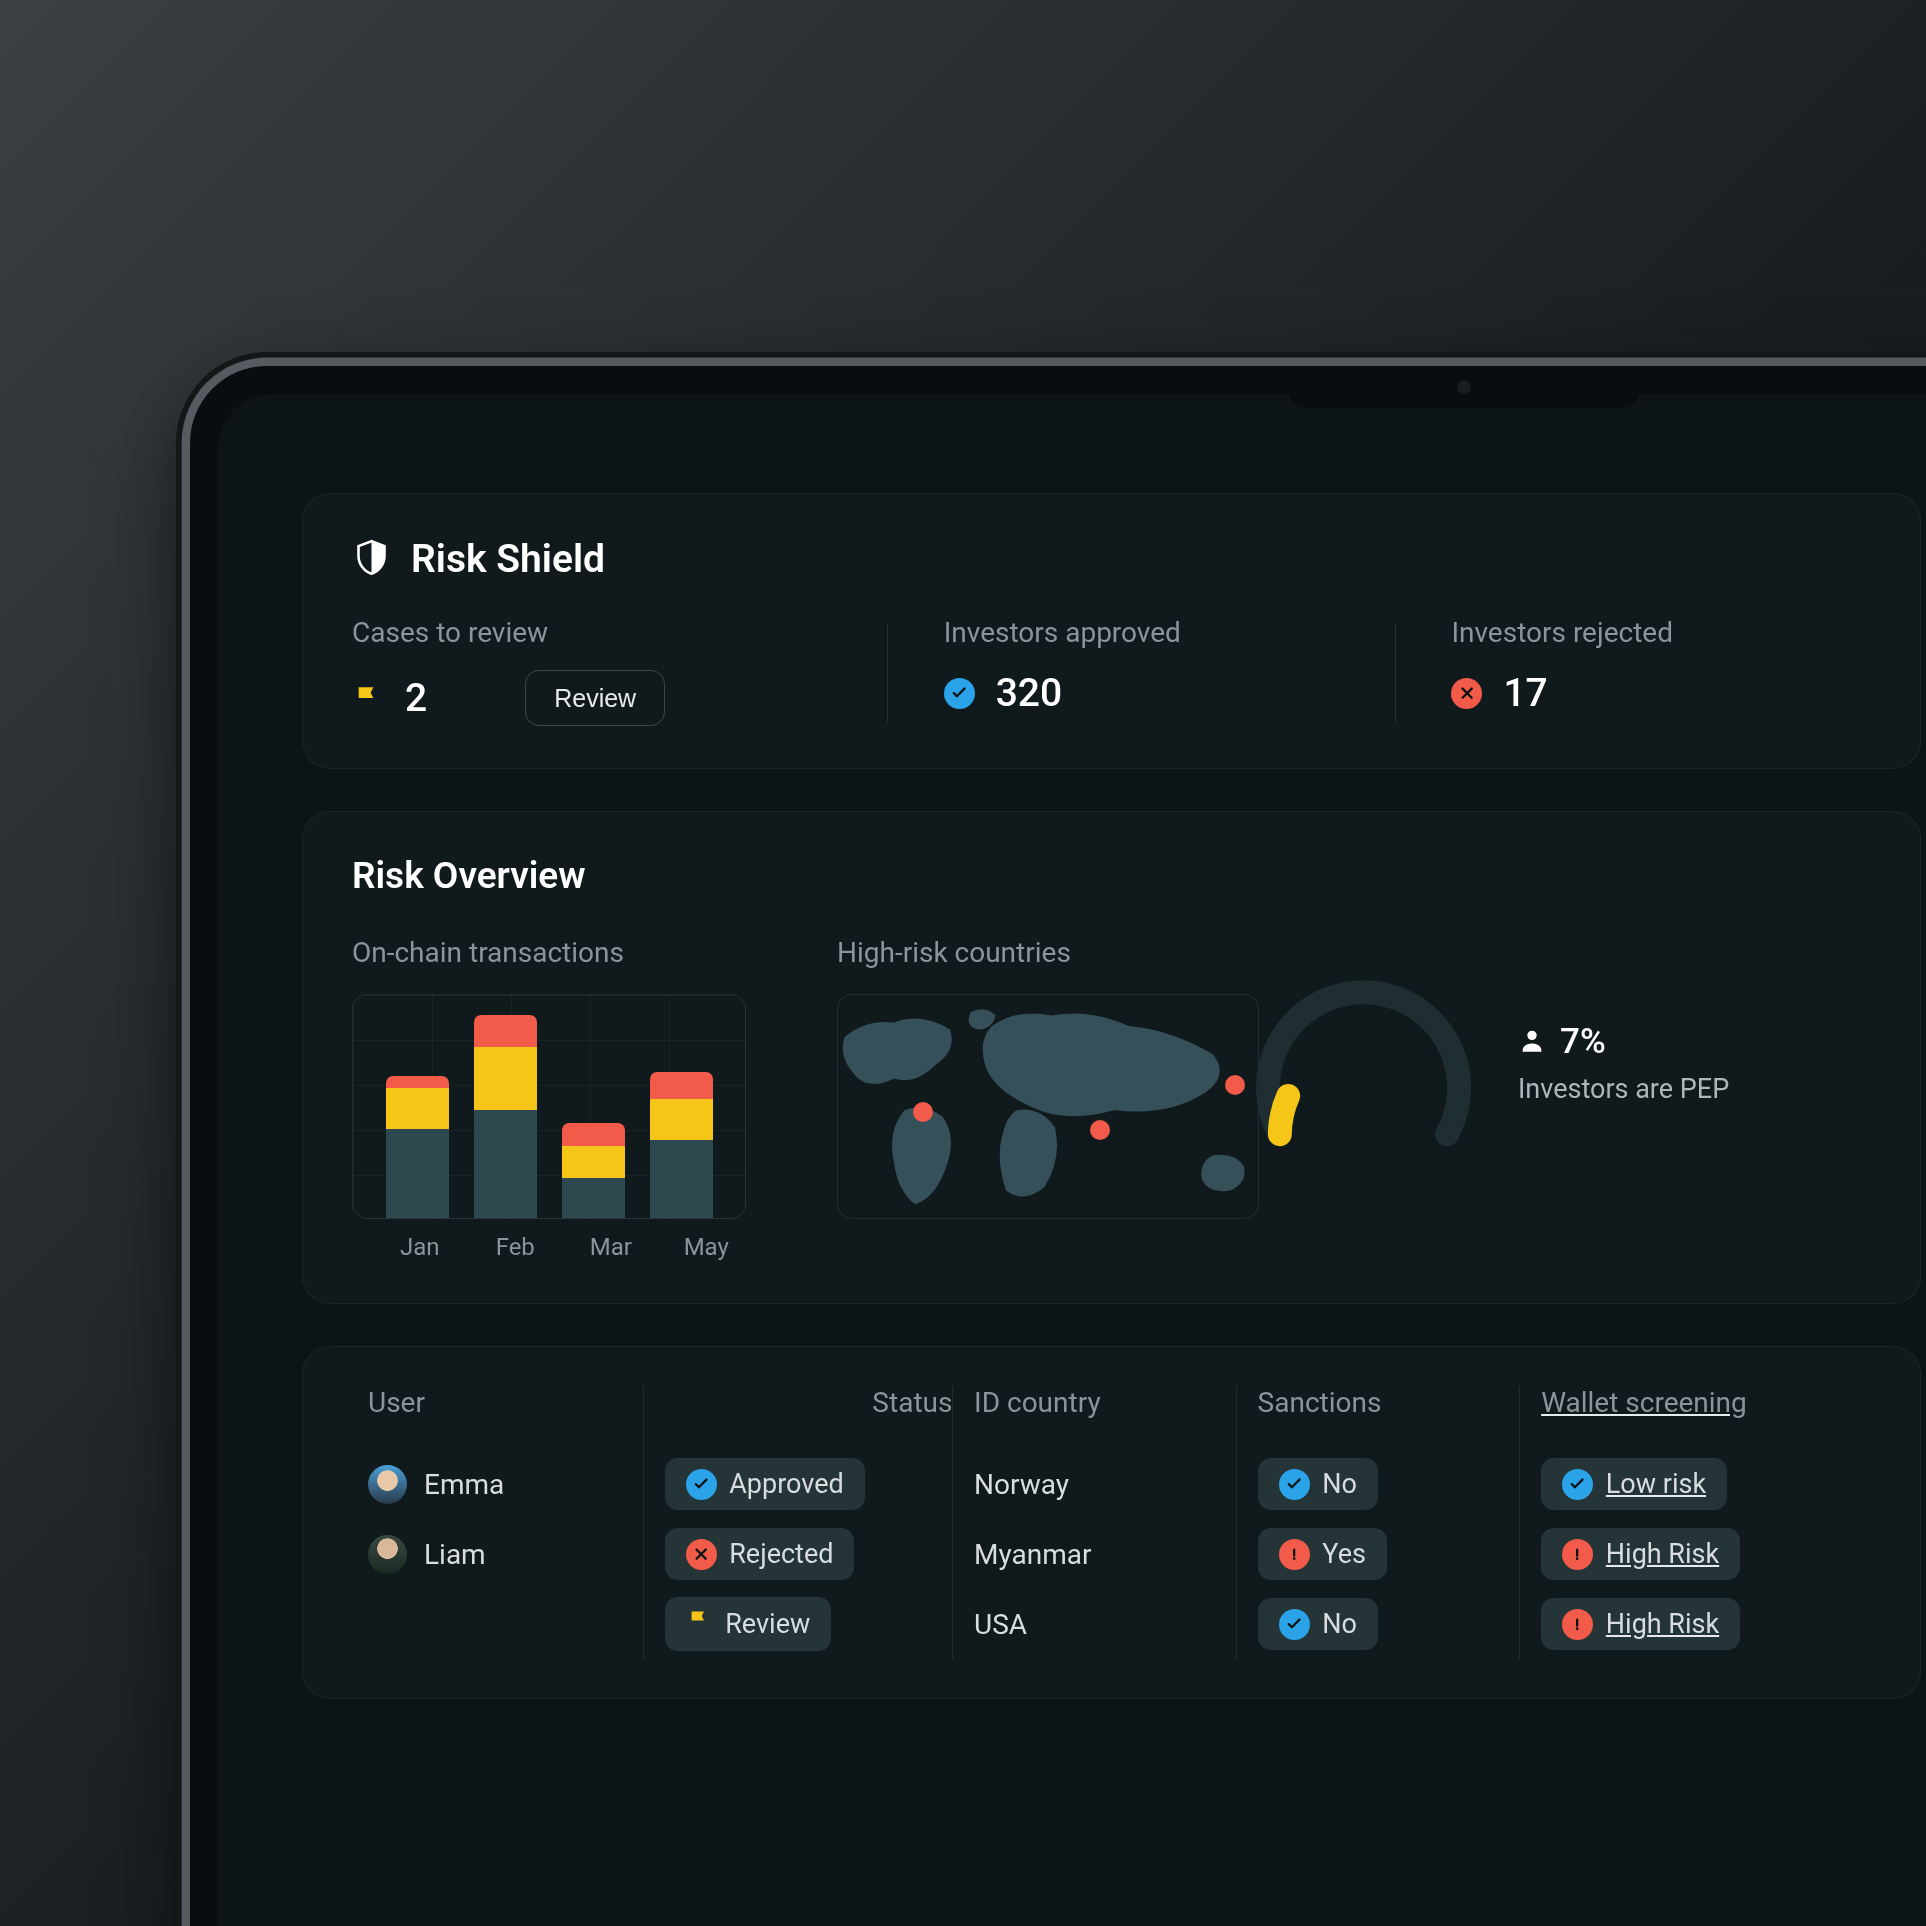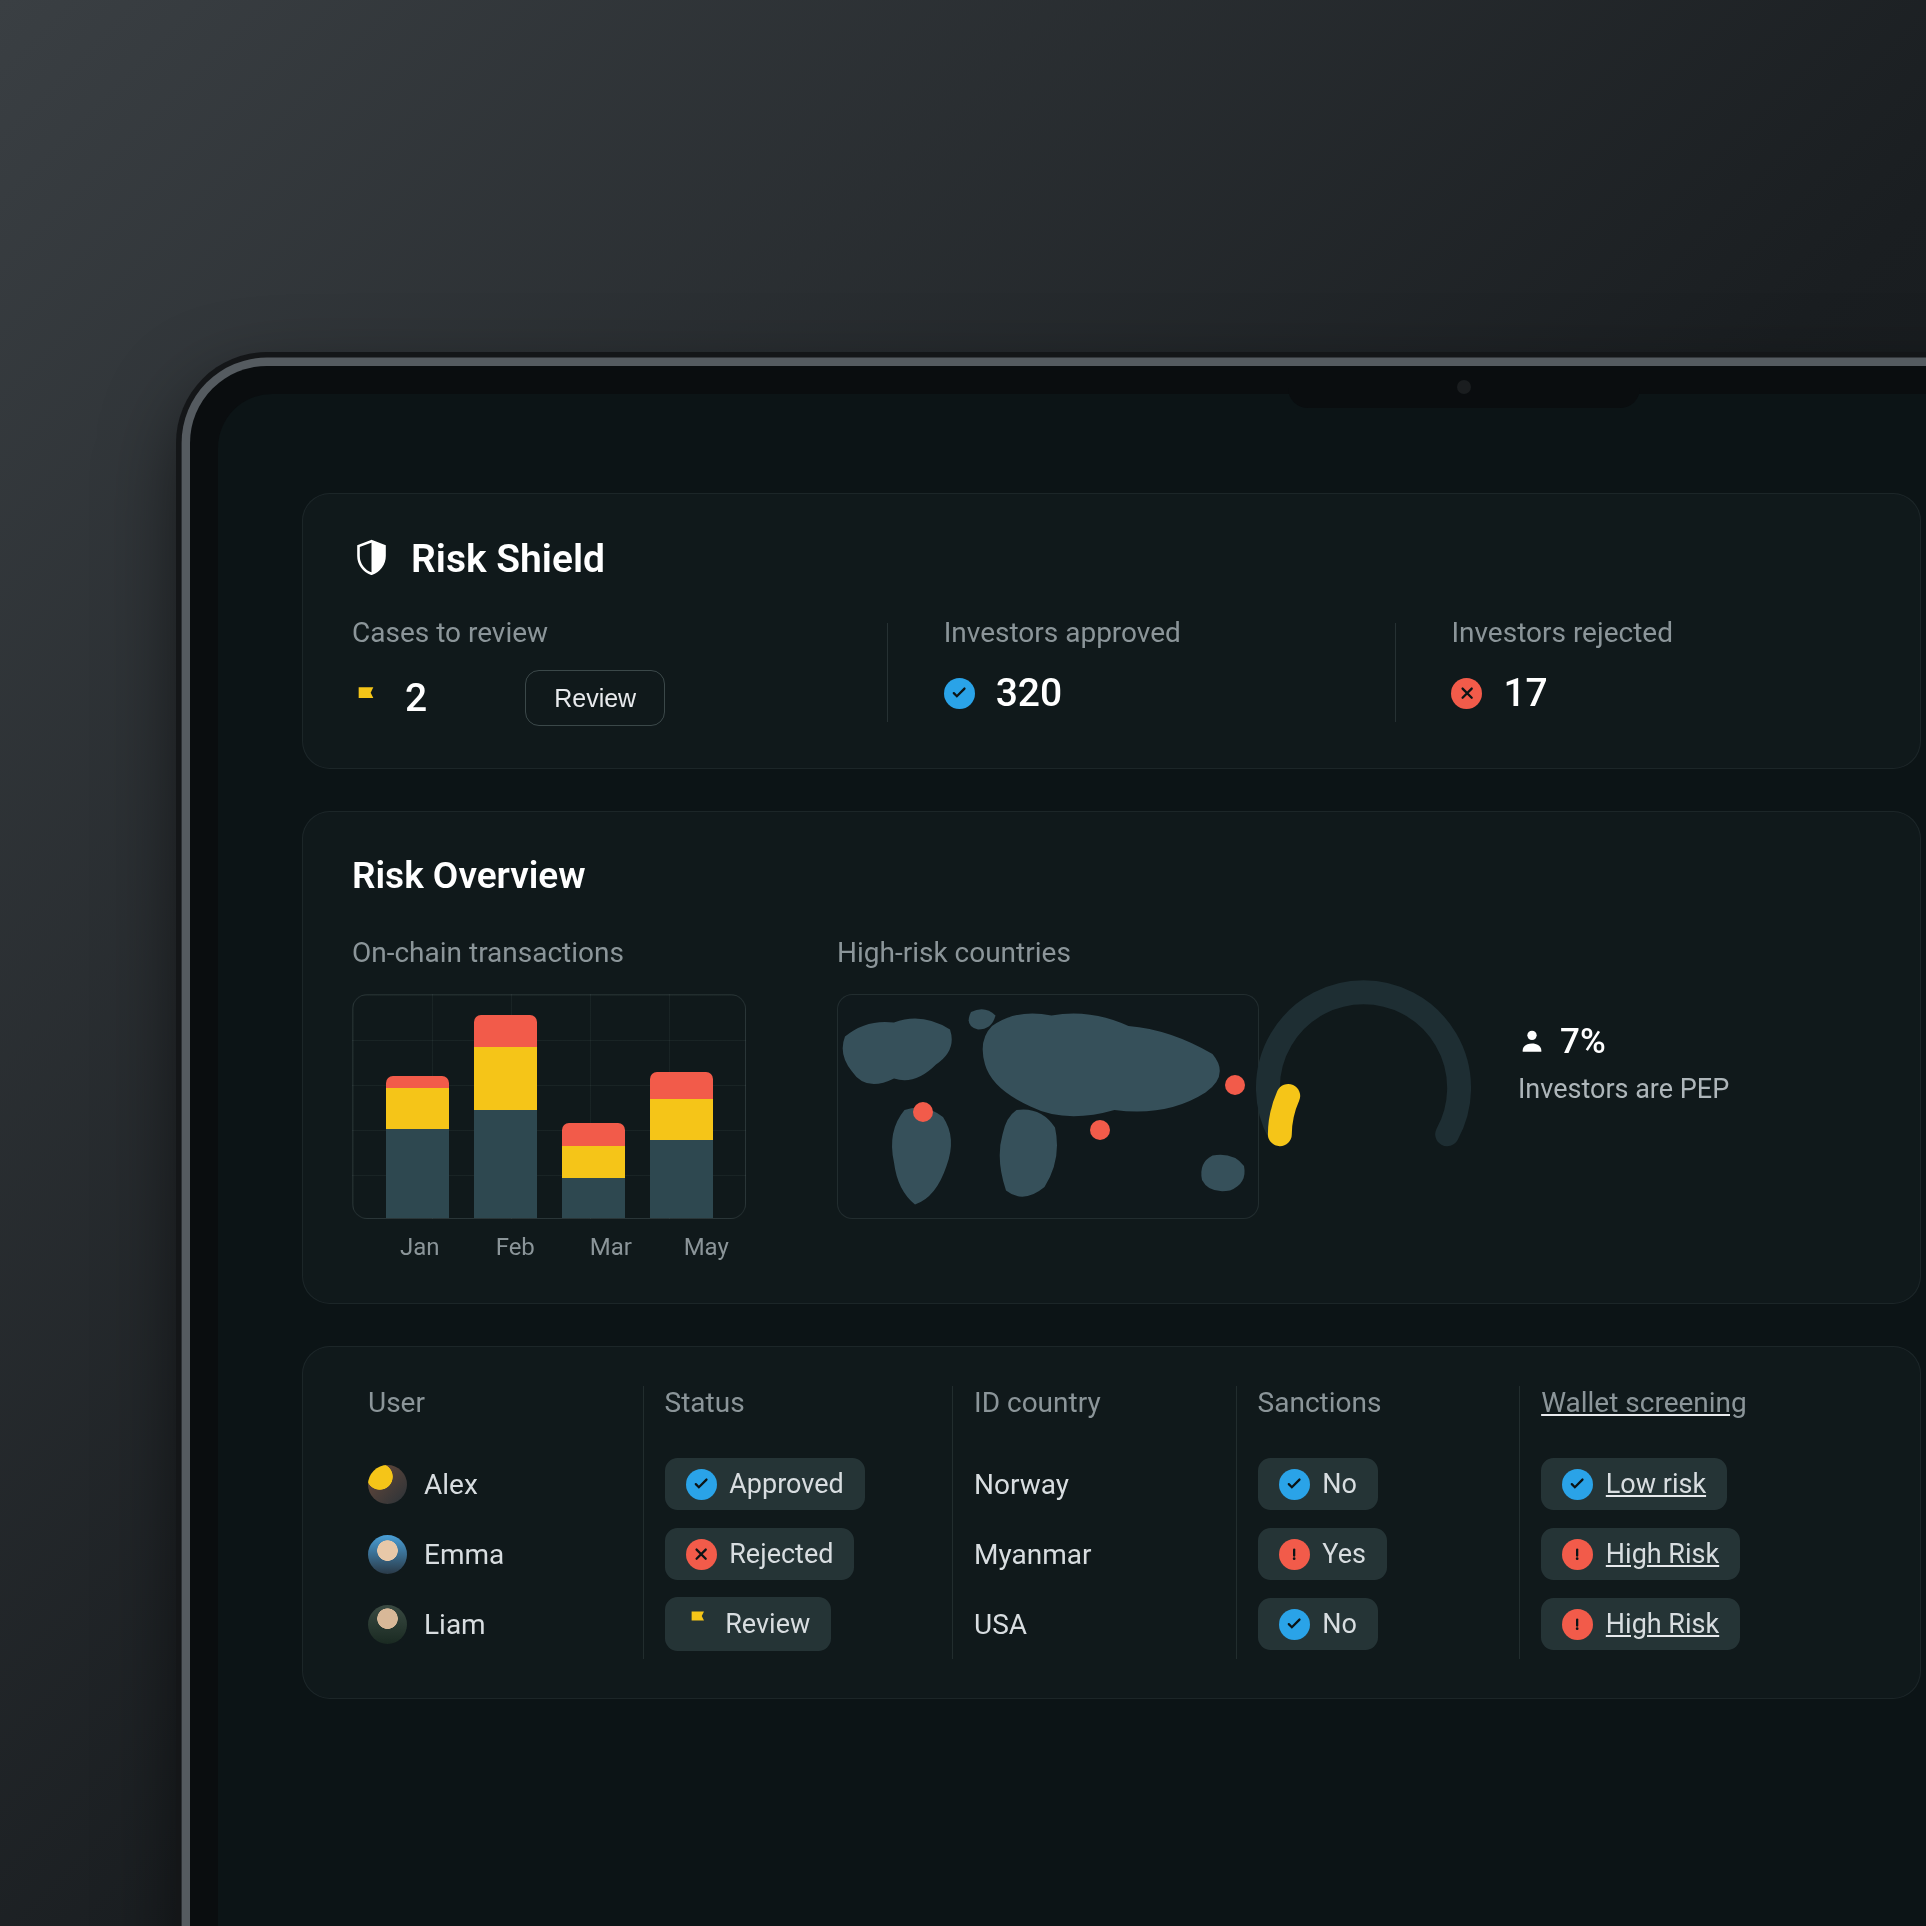--- a/index.html
+++ b/index.html
@@ -175,21 +175,21 @@
   .pep-text { display: flex; flex-direction: column; gap: 11.3px; }
   .pep-pct-row { display: flex; align-items: center; gap: 14px; }
   .pep-pct { font-size: 35px; font-weight: 500; color: #fff; }
   .pep-sub { font-size: 27px; color: #aeb6ba; }
 
   
   .table-card { padding: 39px 65px; }
   .tbl { display: flex; gap: 0; }
   .col { display: flex; flex-direction: column; }
   .col-user { width: 296px; }
-  .col-status { width: 310px; }
+  .col-status { width: 310px; text-align: right; }
   .col-country { width: 282px; }
   .col-sanc { width: 282px; }
   .col-wallet { width: 338px; text-decoration: underline; }
   .col-div {
     width: 0.7px;
     background: rgba(140,160,160,0.15);
     margin: 0 21px 0 0;
   }
   .th { font-size: 28px; color: #8b9599; margin-bottom: 25px; height: 38px; }
   .cell { height: 70px; display: flex; align-items: center; gap: 17px; font-size: 28px; color: #d8dde0; }
@@ -360,24 +360,20 @@
 
         </div>
       </div>
 
       <div class="card table-card">
         <div class="tbl">
           <div class="col col-user">
             <div class="th">User</div>
             <div id="col-user-cells">
                 <div class="cell">
-                  <span class="avatar a1"></span>
-                  <span>Alex</span>
-                </div>
-                <div class="cell">
                   <span class="avatar a2"></span>
                   <span>Emma</span>
                 </div>
                 <div class="cell">
                   <span class="avatar a3"></span>
                   <span>Liam</span>
                 </div>
               </div>
           </div>
           <div class="col-div"></div>

